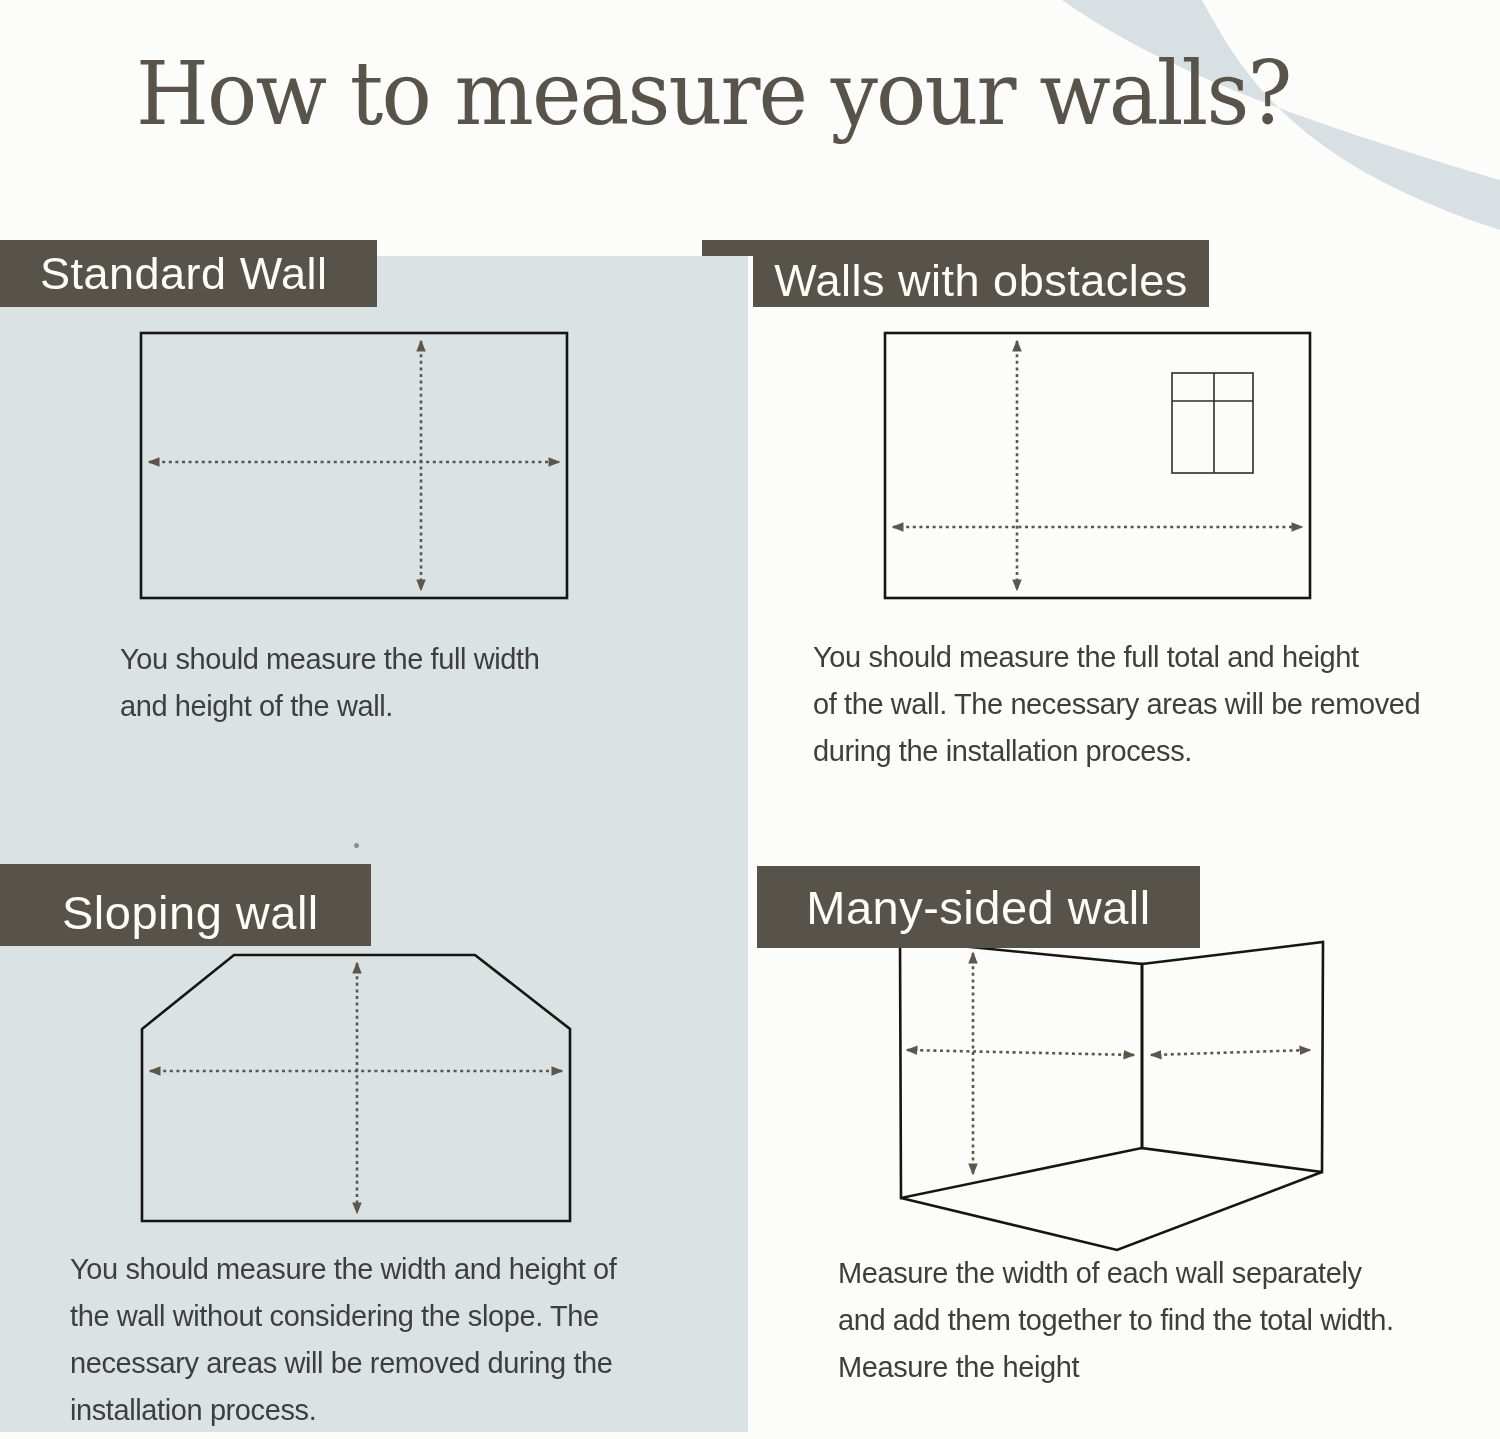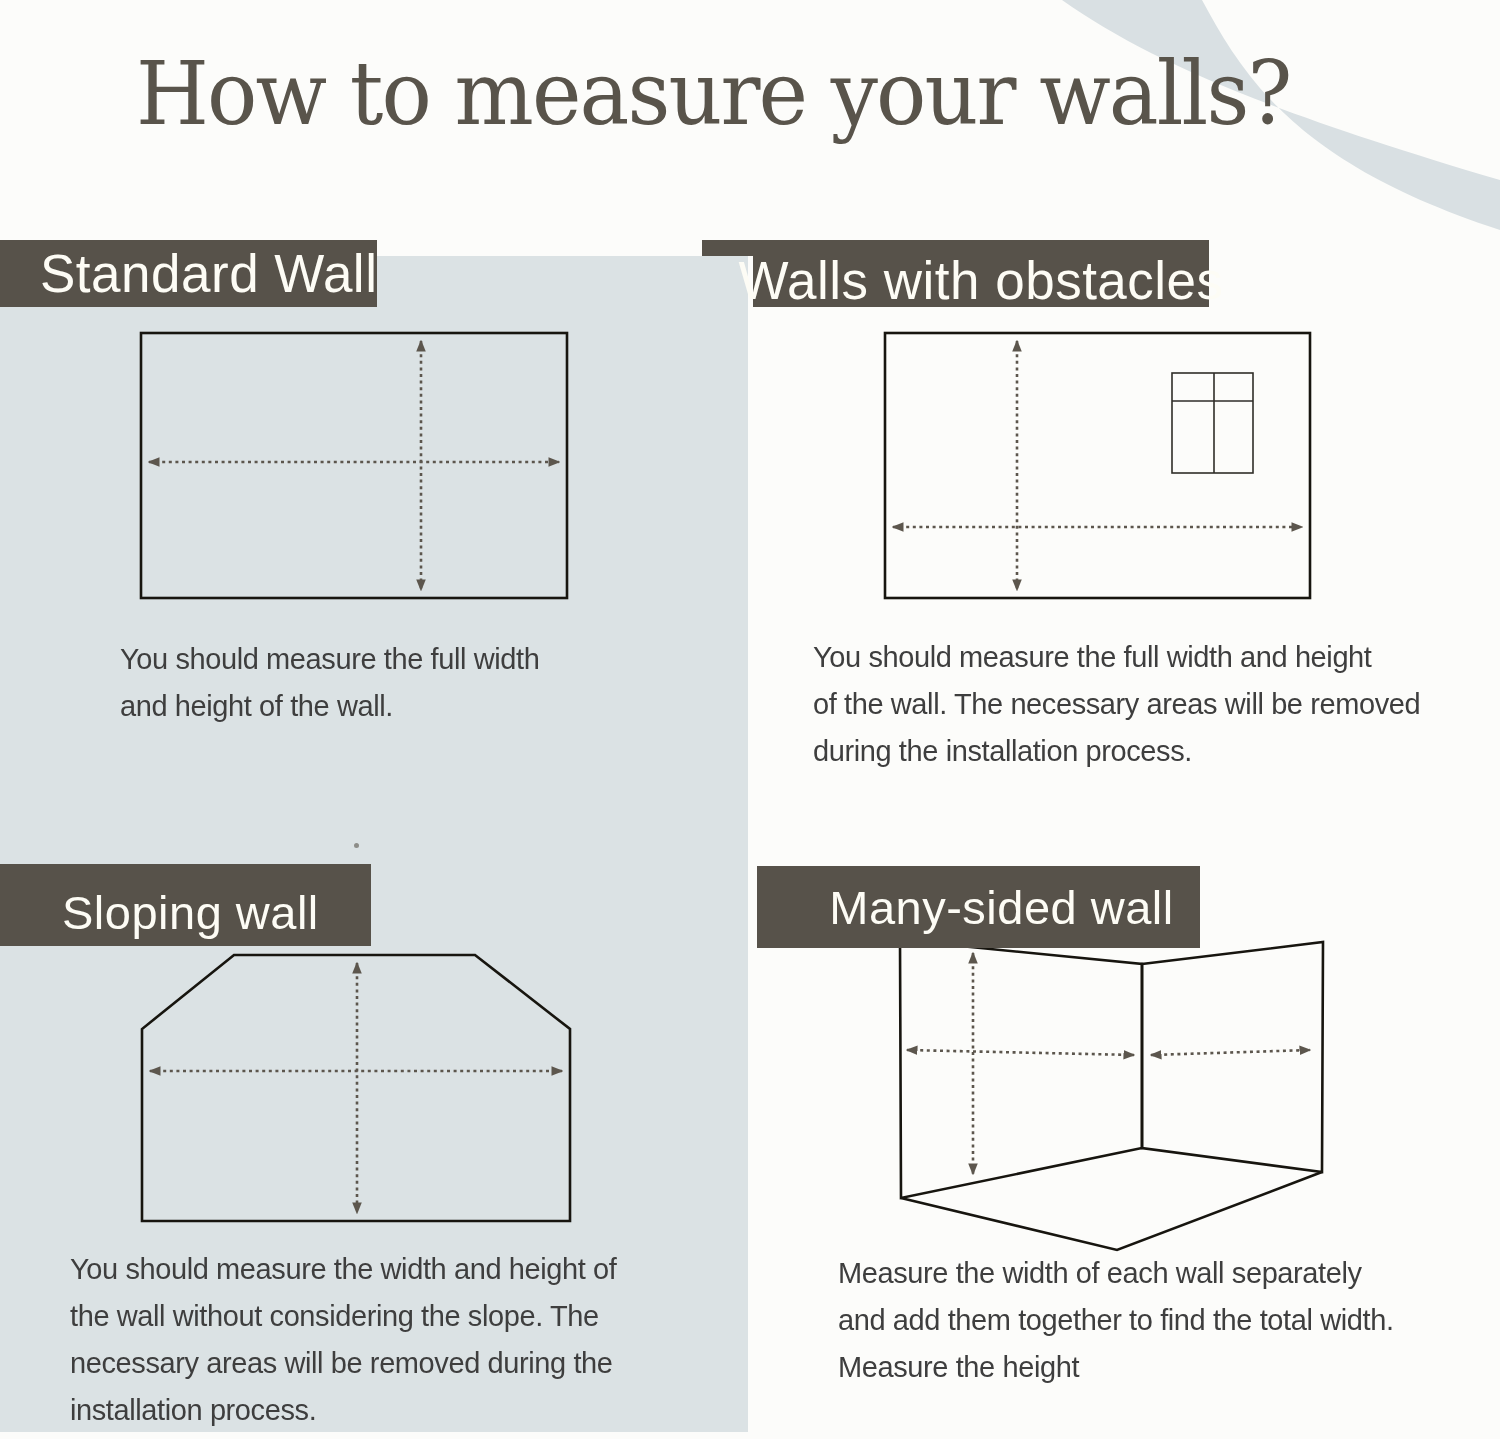--- a/index.html
+++ b/index.html
@@ -30,21 +30,21 @@
   .page-title{
     left:136px;top:42px;z-index:5;margin:0;
     font-family:"DejaVu Serif","Liberation Serif",serif;
     font-size:88px;font-weight:400;color:var(--c-title);
     letter-spacing:-2px;white-space:nowrap;
     transform:scaleX(.95);transform-origin:left top;
   }
   .bar{background:var(--c-bar);z-index:4;}
   .bar-label{
     z-index:5;display:flex;align-items:center;
-    color:var(--c-bar_text);font-size:53px;letter-spacing:.5px;
+    color:var(--c-bar_text);font-size:45px;letter-spacing:.5px;
     white-space:nowrap;
   }
   .bar-label.centered{justify-content:center;}
   .bar-label.big{font-size:47px;}
   .body-text{
     z-index:5;color:var(--c-body);
     font-size:29px;line-height:47px;letter-spacing:-0.4px;
     white-space:pre-line;
   }
   .speck{
@@ -116,26 +116,26 @@
   <div class="abs bar-label" style="left:40px;top:240px;width:337px;height:67px;">Standard Wall</div>
 
   <div class="abs bar" style="left:702px;top:240px;width:507px;height:16px;"></div>
   <div class="abs bar" style="left:753px;top:256px;width:456px;height:51px;"></div>
   <div class="abs bar-label centered" style="left:753px;top:240px;width:456px;height:81px;">Walls with obstacles</div>
 
   <div class="abs bar" style="left:0;top:864px;width:371px;height:82px;"></div>
   <div class="abs bar-label big" style="left:62px;top:864px;width:309px;height:96px;">Sloping wall</div>
 
   <div class="abs bar" style="left:757px;top:866px;width:443px;height:82px;"></div>
-  <div class="abs bar-label big centered" style="left:757px;top:866px;width:443px;height:82px;padding-left:23px;">Many-sided wall</div>
+  <div class="abs bar-label big centered" style="left:757px;top:866px;width:443px;height:82px;">Many-sided wall</div>
 
   <div class="abs body-text" style="left:120px;top:636px;width:500px;">You should measure the full width
 and height of the wall.</div>
 
-  <div class="abs body-text" style="left:813px;top:634px;width:670px;">You should measure the full width and height
+  <div class="abs body-text" style="left:813px;top:634px;width:670px;">You should measure the full total and height
 of the wall. The necessary areas will be removed
 during the installation process.</div>
 
   <div class="abs body-text" style="left:70px;top:1246px;width:650px;">You should measure the width and height of
 the wall without considering the slope. The
 necessary areas will be removed during the
 installation process.</div>
 
   <div class="abs body-text" style="left:838px;top:1250px;width:660px;">Measure the width of each wall separately
 and add them together to find the total width.

